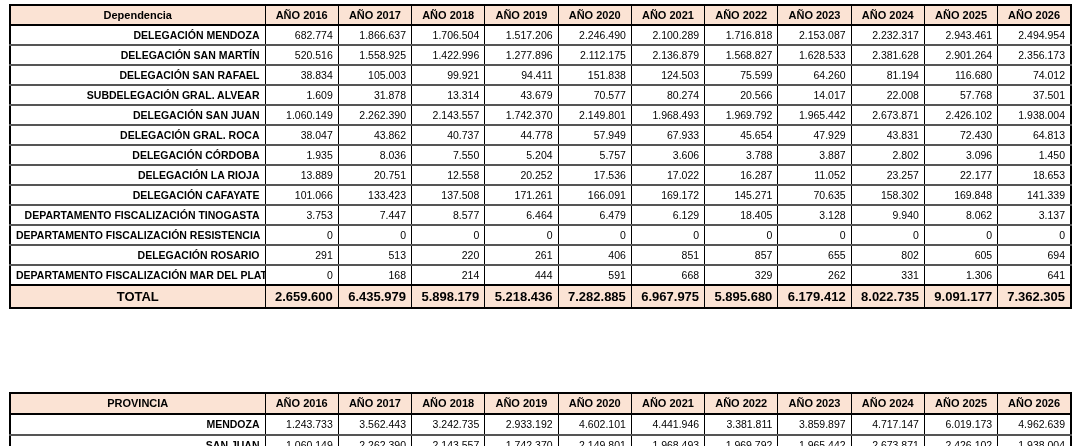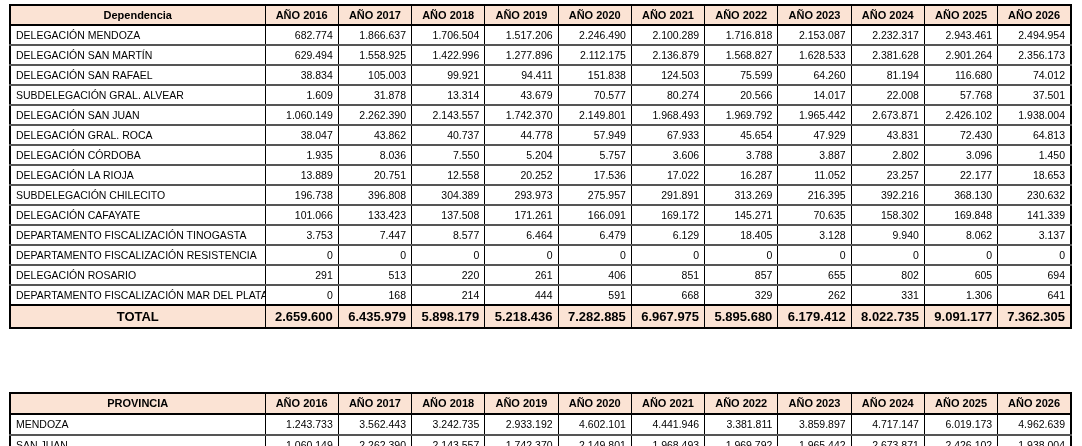--- a/index.html
+++ b/index.html
@@ -37,22 +37,22 @@
     text-align: center;
     border-left: 1px solid #000;
     border-bottom: 2px solid #000;
   }
   table.grid td {
     border-left: 1px solid #000;
     border-top: 2px solid #555;
     font-size: 10.5px;
   }
   table.grid td.label {
-    font-weight: normal;
-    text-align: left;
+    font-weight: bold;
+    text-align: right;
   }
   table.grid td.val {
     text-align: right;
     font-weight: normal;
   }
   table.grid tr.total td {
     background: var(--header-bg, #FBE3D4);
     border-top: 2px solid #000;
     font-weight: bold;
     font-size: 13px;
@@ -101,21 +101,21 @@
           <td class="val">2.246.490</td>
           <td class="val">2.100.289</td>
           <td class="val">1.716.818</td>
           <td class="val">2.153.087</td>
           <td class="val">2.232.317</td>
           <td class="val">2.943.461</td>
           <td class="val">2.494.954</td>
         </tr>
         <tr>
           <td class="label">DELEGACIÓN SAN MARTÍN</td>
-          <td class="val">629.494</td>
+          <td class="val">520.516</td>
           <td class="val">1.558.925</td>
           <td class="val">1.422.996</td>
           <td class="val">1.277.896</td>
           <td class="val">2.112.175</td>
           <td class="val">2.136.879</td>
           <td class="val">1.568.827</td>
           <td class="val">1.628.533</td>
           <td class="val">2.381.628</td>
           <td class="val">2.901.264</td>
           <td class="val">2.356.173</td>
@@ -196,34 +196,20 @@
           <td class="val">20.751</td>
           <td class="val">12.558</td>
           <td class="val">20.252</td>
           <td class="val">17.536</td>
           <td class="val">17.022</td>
           <td class="val">16.287</td>
           <td class="val">11.052</td>
           <td class="val">23.257</td>
           <td class="val">22.177</td>
           <td class="val">18.653</td>
-        </tr>
-        <tr>
-          <td class="label">SUBDELEGACIÓN CHILECITO</td>
-          <td class="val">196.738</td>
-          <td class="val">396.808</td>
-          <td class="val">304.389</td>
-          <td class="val">293.973</td>
-          <td class="val">275.957</td>
-          <td class="val">291.891</td>
-          <td class="val">313.269</td>
-          <td class="val">216.395</td>
-          <td class="val">392.216</td>
-          <td class="val">368.130</td>
-          <td class="val">230.632</td>
         </tr>
         <tr>
           <td class="label">DELEGACIÓN CAFAYATE</td>
           <td class="val">101.066</td>
           <td class="val">133.423</td>
           <td class="val">137.508</td>
           <td class="val">171.261</td>
           <td class="val">166.091</td>
           <td class="val">169.172</td>
           <td class="val">145.271</td>

